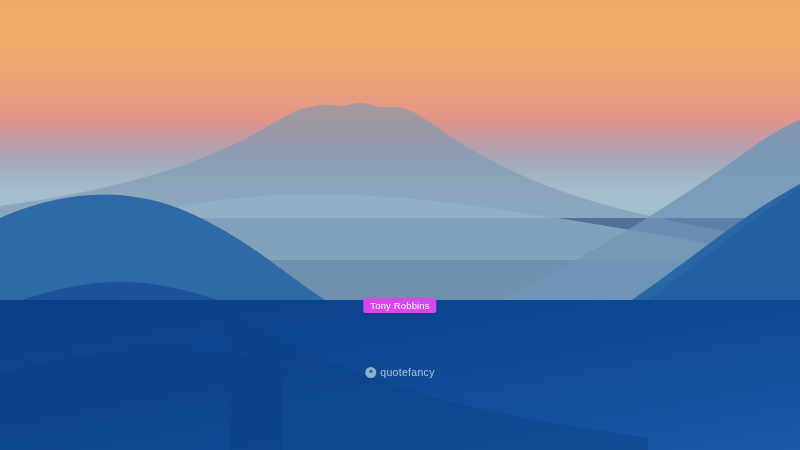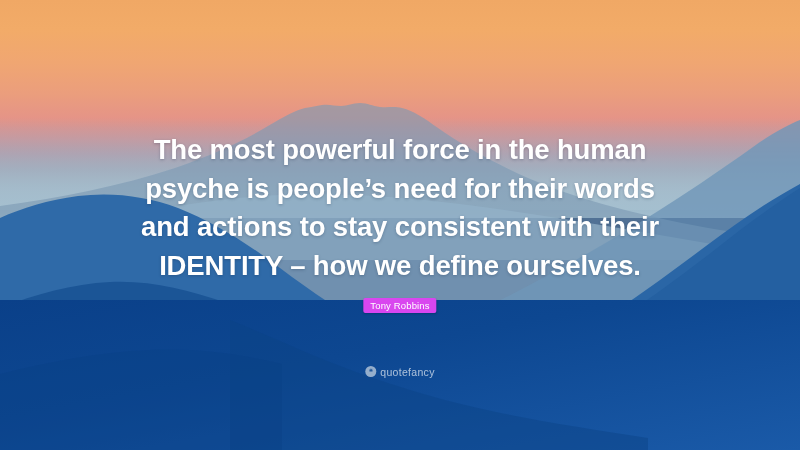--- a/index.html
+++ b/index.html
@@ -105,21 +105,21 @@
     box-shadow: 0 1px 2px rgba(0,0,0,0.18);
   }
 
   
   .watermark {
     position: absolute;
     left: 50%;
     top: 366px;
     transform: translateX(-50%);
     display: flex;
-    align-items: flex-start;
+    align-items: flex-end;
     gap: 4px;
     opacity: 0.72;
   }
   .wm-logo {
     width: 11px; height: 11px;
     border-radius: 50%;
     background: #c9d6e2;
     display: flex;
     align-items: center;
     justify-content: center;
@@ -192,24 +192,20 @@
   </svg>
 
   <div class="base-blue"></div>
 
   <svg class="layer" style="top:320px;height:130px;" viewBox="0 0 800 130" preserveAspectRatio="none">
     <path d="M230,0 C270,16 312,36 356,52 C400,68 448,82 496,92
              C544,102 596,110 648,118 L648,130 L230,130 Z" fill="#0c4286" opacity="0.45"></path>
     <path d="M0,54 C48,42 98,32 150,30 C196,28 240,34 282,44 L282,130 L0,130 Z" fill="#0a3f85" opacity="0.35"></path>
   </svg>
 
-  <div class="quote">The most powerful force in the human
-psyche is people’s need for their words
-and actions to stay consistent with their
-IDENTITY – how we define ourselves.</div>
 
   <div class="author-badge">Tony Robbins</div>
 
   <div class="watermark">
     <span class="wm-logo">❝</span>
     <span class="wm-text">quotefancy</span>
   </div>
 
 </div>
 

